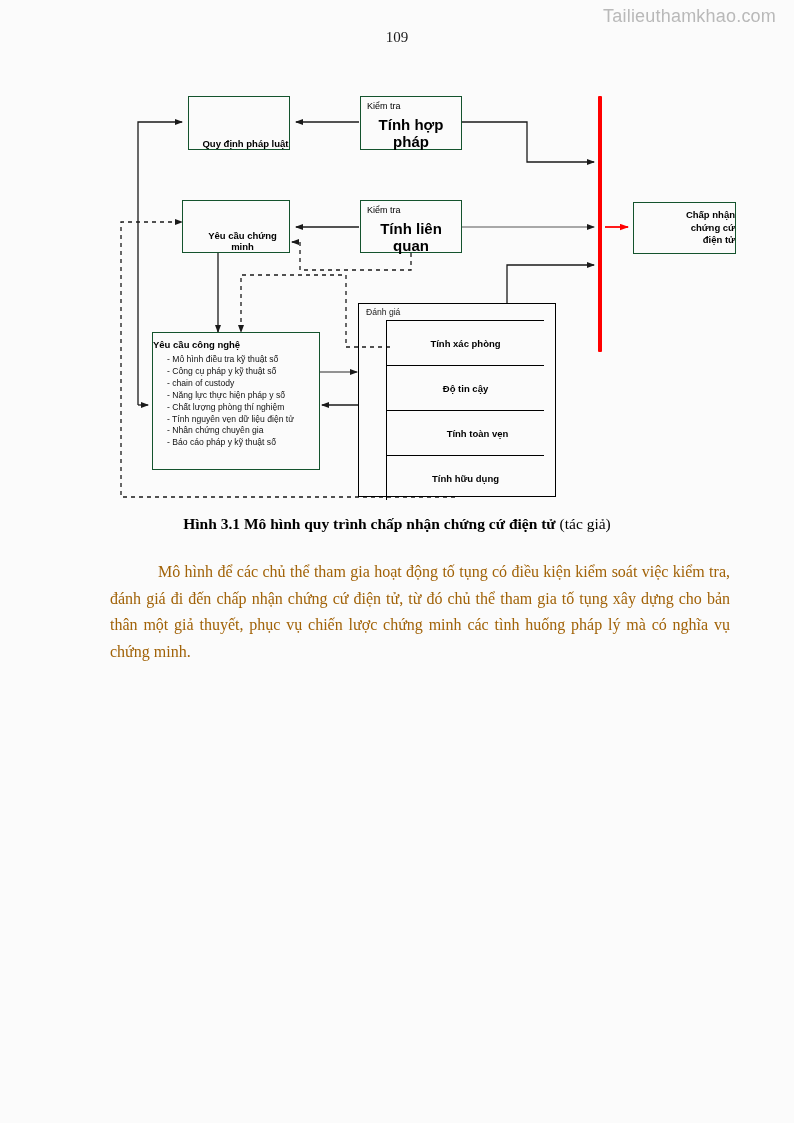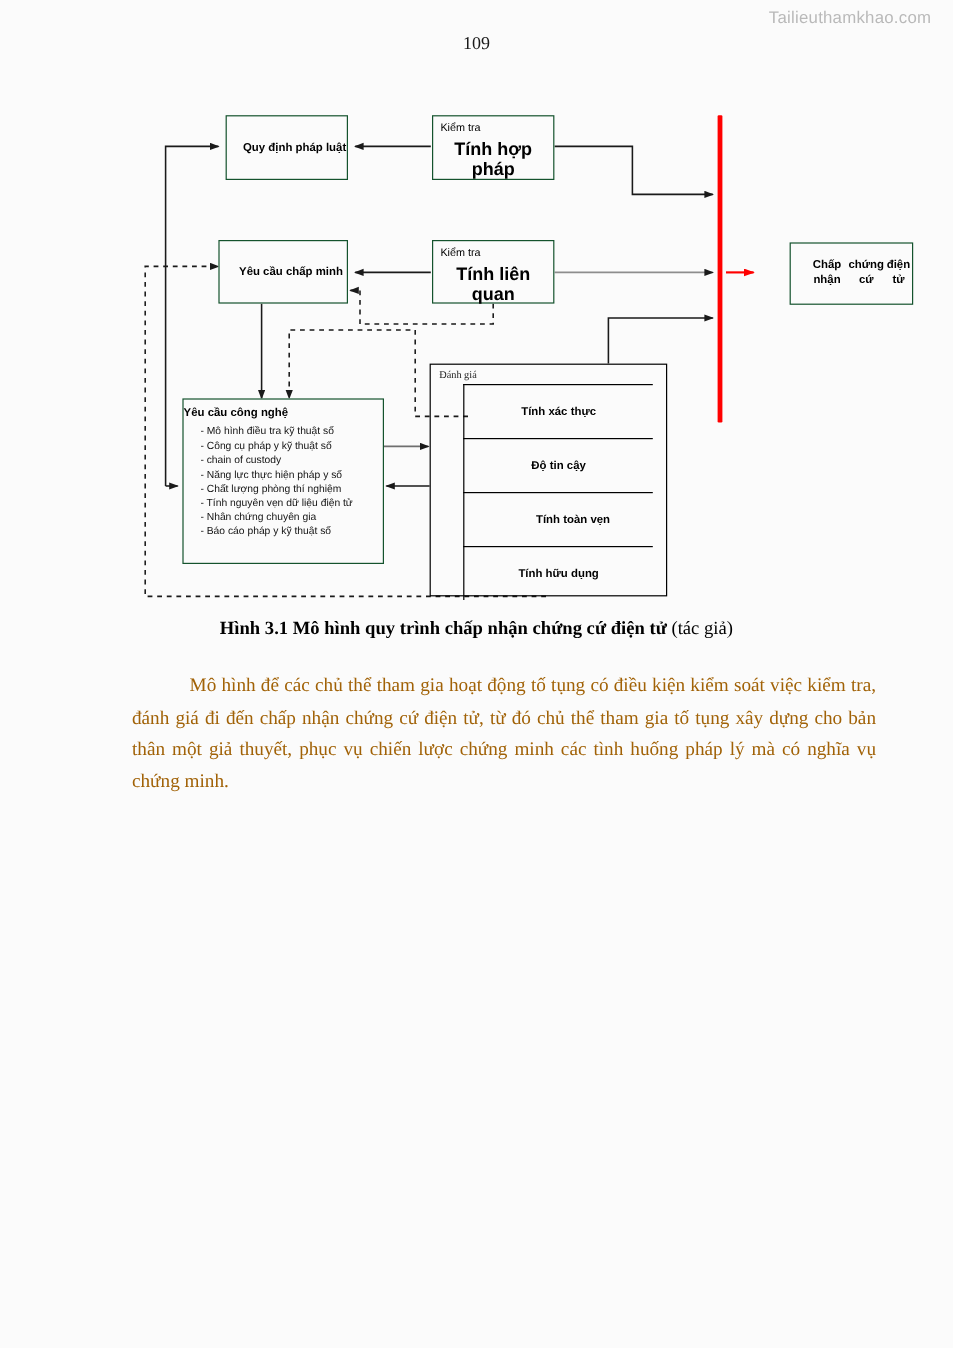--- a/index.html
+++ b/index.html
@@ -17,21 +17,21 @@
   .page {
     position: absolute;
     inset: 0;
     background: #fbfbfb;
   }
   .watermark {
     position: absolute;
     top: 6px;
     right: 18px;
     font-family: "Liberation Sans", sans-serif;
-    font-size: 14px;
+    font-size: 18px;
     color: #b9b9b9;
     letter-spacing: .2px;
     white-space: nowrap;
   }
   .page-number {
     position: absolute;
     top: 29px;
     left: 0;
     width: 794px;
     text-align: center;
@@ -52,21 +52,21 @@
   .box {
     position: absolute;
     border: 1px solid #14532d;
     background: #fbfbfb;
     box-sizing: border-box;
     font-family: "Liberation Sans", sans-serif;
     color: #000;
   }
   .box-center {
     display: flex;
-    align-items: center;
+    align-items: flex-end;
     justify-content: center;
     text-align: center;
     padding-left: 13px;
   }
   .lbl-bold {
     font-weight: bold;
     font-size: 9.5px;
   }
 
   
@@ -82,23 +82,22 @@
     top: 19px;
     left: 0;
     width: 100%;
     text-align: center;
     font-size: 15px;
     font-weight: bold;
     font-family: "Liberation Sans", sans-serif;
   }
 
   .accept-box {
-    flex-direction: row;
+    flex-direction: column;
     line-height: 1.35;
-    margin-left: 25px;
   }
   .accept-box span {
     display: block;
     font-weight: bold;
     font-size: 9.5px;
   }
 
   
   .tech-box {
     padding: 6px 0 0 0;
@@ -131,21 +130,21 @@
     position: absolute;
     border: 1px solid #000;
     background: transparent;
     box-sizing: border-box;
   }
   .eval-title {
     position: absolute;
     top: 3px;
     left: 7px;
     font-size: 8.6px;
-    font-family: Liberation Serif, serif;
+    font-family: Liberation Sans, sans-serif;
     color: #222;
   }
   .eval-item {
     position: absolute;
     border-top: 1px solid #000;
     border-left: 1px solid #000;
     box-sizing: border-box;
     display: flex;
     align-items: center;
     justify-content: center;
@@ -248,21 +247,21 @@
     <div class="box box-center" style="left:188px; top:16px; width:102px; height:54px;">
       <span class="lbl-bold">Quy định pháp luật</span>
     </div>
 
     <div class="box" style="left:360px; top:16px; width:102px; height:54px;">
       <span class="check-top">Kiểm tra</span>
       <span class="check-main">Tính hợp pháp</span>
     </div>
 
     <div class="box box-center" style="left:182px; top:120px; width:108px; height:53px;">
-      <span class="lbl-bold">Yêu cầu chấp minh</span>
+      <span class="lbl-bold">Yêu cầu chứng minh</span>
     </div>
 
     <div class="box" style="left:360px; top:120px; width:102px; height:53px;">
       <span class="check-top">Kiểm tra</span>
       <span class="check-main">Tính liên quan</span>
     </div>
 
     <div class="box box-center accept-box" style="left:633px; top:122px; width:103px; height:52px;">
       <span>Chấp nhận</span>
       <span>chứng cứ</span>
@@ -280,21 +279,21 @@
         <li>Tính nguyên vẹn dữ liệu điện tử</li>
         <li>Nhân chứng chuyên gia</li>
         <li>Báo cáo pháp y kỹ thuật số</li>
       </ul>
     </div>
 
     <div class="eval-group" style="left:358px; top:223px; width:198px; height:194px;">
       <span class="eval-title">Đánh giá</span>
     </div>
     <div class="eval-item" style="left:386px; top:240px; width:158px; height:45px;">
-      <span>Tính xác thực</span>
+      <span>Tính xác phòng</span>
     </div>
     <div class="eval-item" style="left:386px; top:285px; width:158px; height:45px;">
       <span>Độ tin cậy</span>
     </div>
     <div class="eval-item" style="left:386px; top:330px; width:158px; height:45px;padding-left:24px;">
       <span>Tính toàn vẹn</span>
     </div>
     <div class="eval-item" style="left:386px; top:375px; width:158px; height:45px;">
       <span>Tính hữu dụng</span>
     </div>

